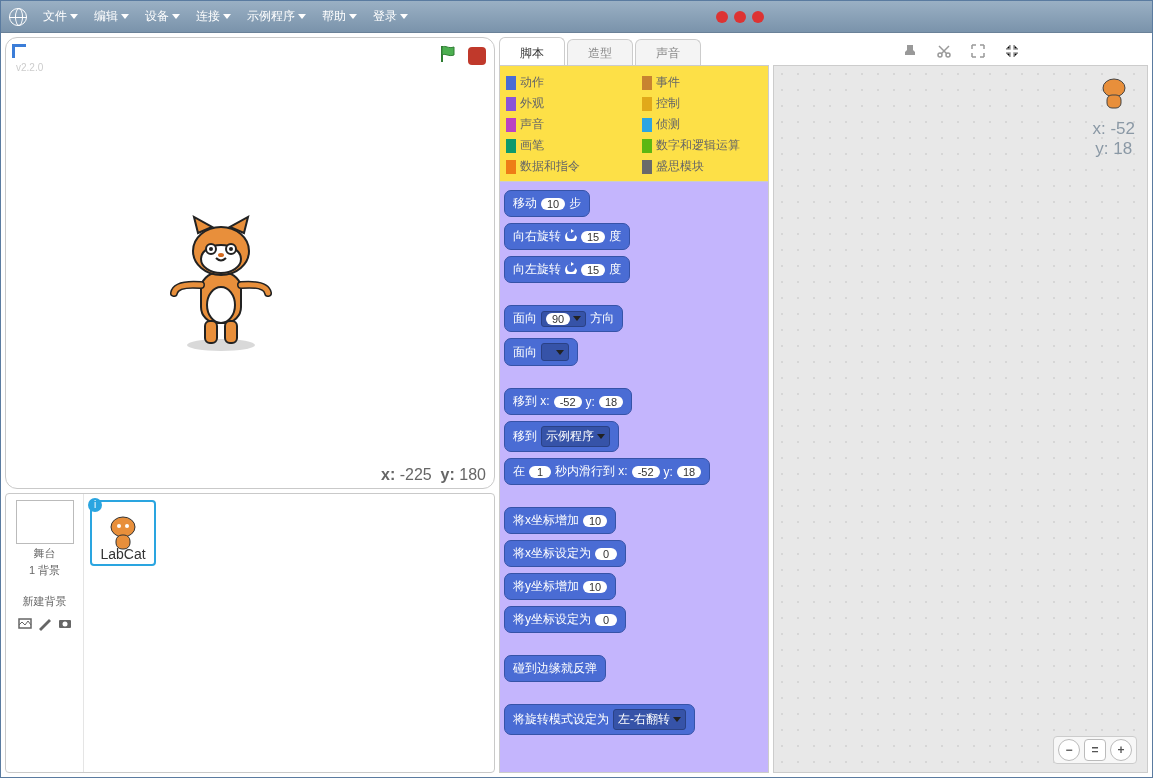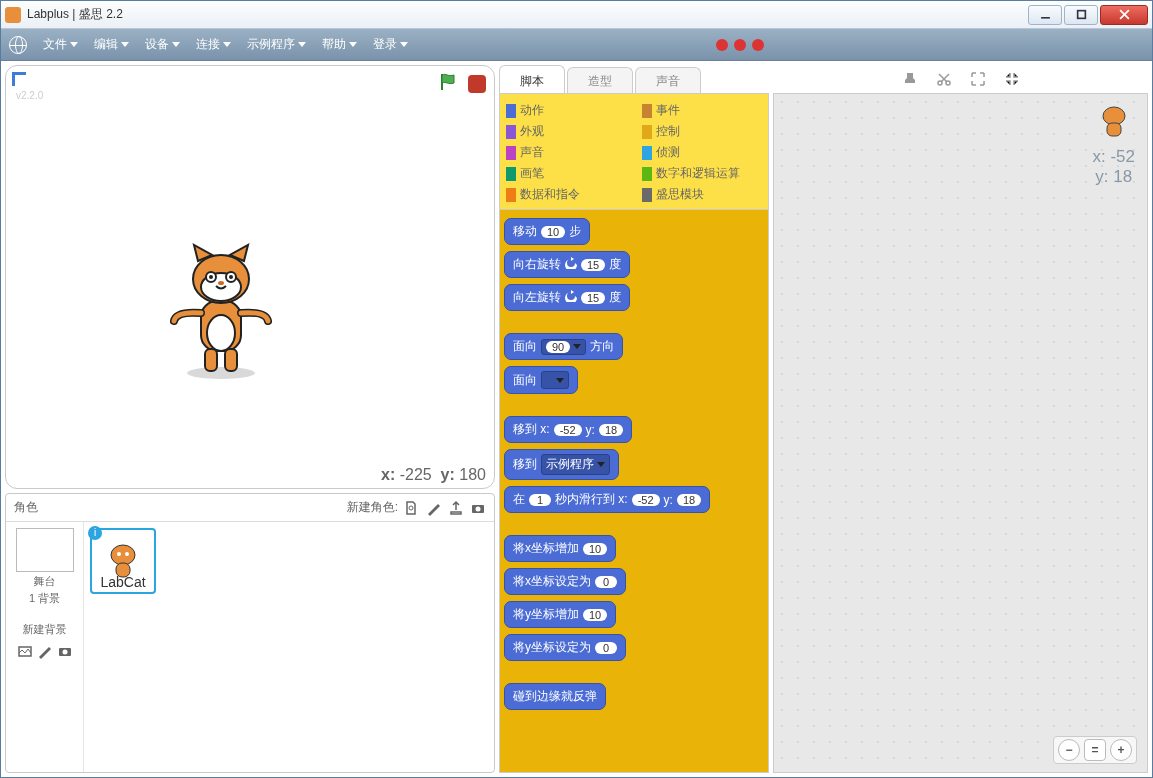--- a/index.html
+++ b/index.html
@@ -57,21 +57,21 @@
 
   
   .midcol { width: 270px; display:flex; flex-direction:column; }
   .tabs { height: 28px; display:flex; gap:2px; }
   .tab { padding: 5px 20px; border:1px solid #ccc; border-bottom:none; border-radius: 6px 6px 0 0; background:#f4f4f4; color:#888; margin-top:2px;}
   .tab.active { background:#fff; color:#333; margin-top:0; padding-top:7px;}
   .catspane { border:1px solid #ccc; background:#fde047; padding: 8px 6px 6px 6px;}
   .catgrid { display:grid; grid-template-columns: 1fr 1fr; gap: 4px 16px;}
   .cat { display:flex; align-items:center; gap:4px; color:#666; }
   .cat .sw { width:10px; height:14px; }
-  .blockspane { flex:1; border:1px solid #ccc; border-top:none; background:#eab308; padding: 8px 4px; overflow:auto; display:flex; flex-direction:column; gap:6px;}
+  .blockspane { flex:1; border:1px solid #ccc; border-top:none; background:#c4b5fd; padding: 8px 4px; overflow:auto; display:flex; flex-direction:column; gap:6px;}
   .block { background:#4a6cd4; color:#fff; border:1px solid #3653a8; border-radius:7px; padding: 4px 8px; display:inline-flex; align-items:center; gap:4px; font-size:12px; width:max-content;}
   .pill { background:#fff; color:#333; border-radius: 10px; padding: 0 6px; font-size:11px; display:inline-block; min-width:22px; text-align:center;}
   .ddslot { background:#3653a8; border:1px solid #2a4185; border-radius:3px; padding:1px 4px; display:inline-flex; align-items:center; gap:3px; color:#fff;}
   .ddslot .pill { background:#fff;}
   .ddslot .dd { width:0;height:0;border-left:4px solid transparent;border-right:4px solid transparent;border-top:5px solid #222;}
   .gap { height: 10px; }
   .rot svg { width:12px; height:12px;}
 
   
   .rightcol { flex:1; display:flex; flex-direction:column;}
@@ -86,41 +86,20 @@
   
   .blockspane::-webkit-scrollbar { width:12px;}
   .blockspane::-webkit-scrollbar-thumb { background:#c7c7c7; border-radius:6px;}
   .blockspane::-webkit-scrollbar-track { background:#eee;}
 </style>
 </head>
 <body>
 
 <div class="window">
 
-  <div class="titlebar">
-    <span class="icon"></span>
-    <span class="title">Labplus | 盛思 2.2</span>
-    <span class="spacer"></span>
-    <span class="winbtn">
-        <svg viewBox="0 0 10 10">
-          <line x1="1" y1="8" x2="9" y2="8" stroke="#334" stroke-width="1.5"></line>
-        </svg>
-      </span>
-    <span class="winbtn">
-        <svg viewBox="0 0 10 10">
-          <rect x="1.5" y="1.5" width="7" height="7" fill="none" stroke="#334" stroke-width="1.5"></rect>
-        </svg>
-      </span>
-    <span class="winbtn close">
-        <svg viewBox="0 0 10 10">
-          <line x1="1" y1="1" x2="9" y2="9" stroke="#fff" stroke-width="1.6"></line>
-          <line x1="9" y1="1" x2="1" y2="9" stroke="#fff" stroke-width="1.6"></line>
-        </svg>
-      </span>
-  </div>
 
   <div class="menubar">
     <span class="globe"></span>
     <span class="menuitem">
         <span>文件</span>
         <span class="caret-down"></span>
       </span>
     <span class="menuitem">
         <span>编辑</span>
         <span class="caret-down"></span>
@@ -194,40 +173,20 @@
             <ellipse cx="55" cy="42" rx="3" ry="2" fill="#d2691e"></ellipse>
           </svg>
         </div>
         <div class="coords">
           <b>x:</b> <span>-225</span>&nbsp;
           <b>y:</b> <span>180</span>
         </div>
       </div>
 
       <div class="spritepanel">
-        <div class="sp-head">
-          <span class="lbl">角色</span>
-          <div class="r">
-            <span>新建角色:</span>
-            <svg class="toolicon" viewBox="0 0 16 16">
-                <path d="M3 2h6l2 2v10H3z" fill="none" stroke="#666" stroke-width="1.5"></path>
-                <circle cx="7" cy="8" r="2" fill="none" stroke="#666"></circle>
-              </svg>
-            <svg class="toolicon" viewBox="0 0 16 16">
-                <path d="M2 14 L12 4 14 6 4 16z" fill="#666"></path>
-              </svg>
-            <svg class="toolicon" viewBox="0 0 16 16">
-                <path d="M8 2v8M5 5l3-3 3 3M3 12h10v2H3z" fill="none" stroke="#666" stroke-width="1.5"></path>
-              </svg>
-            <svg class="toolicon" viewBox="0 0 16 16">
-                <rect x="2" y="5" width="12" height="8" rx="1" fill="#666"></rect>
-                <circle cx="8" cy="9" r="2.5" fill="#fff"></circle>
-              </svg>
-          </div>
-        </div>
         <div class="sp-body">
           <div class="stagecol">
             <div class="thumb"></div>
             <div class="small">舞台</div>
             <div class="small">1 背景</div>
             <div class="small" style="margin-top:14px">新建背景</div>
             <div class="tools">
               <svg class="toolicon" viewBox="0 0 16 16">
                   <rect x="2" y="4" width="12" height="9" fill="none" stroke="#666" stroke-width="1.5"></rect>
                   <path d="M2 10l3-3 3 3 3-4 3 4" fill="none" stroke="#666"></path>
@@ -382,20 +341,27 @@
           </div>
         <div class="block">
             <span>将y坐标设定为</span>
             <span class="pill">0</span>
           </div>
         <div class="gap"></div>
         <div class="block">
             <span>碰到边缘就反弹</span>
           </div>
         <div class="gap"></div>
+        <div class="block">
+            <span>将旋转模式设定为</span>
+            <span class="ddslot">
+              <span>左-右翻转</span>
+              <span class="dd"></span>
+            </span>
+          </div>
       </div>
     </div>
 
     <div class="rightcol">
       <div class="r-toolbar">
         <svg class="toolicon" viewBox="0 0 16 16">
             <path d="M5 2h6v5l2 2v3H3v-3l2-2z" fill="#999"></path>
           </svg>
         <svg class="toolicon" viewBox="0 0 16 16">
             <circle cx="4" cy="12" r="2" fill="none" stroke="#999" stroke-width="1.5"></circle>

